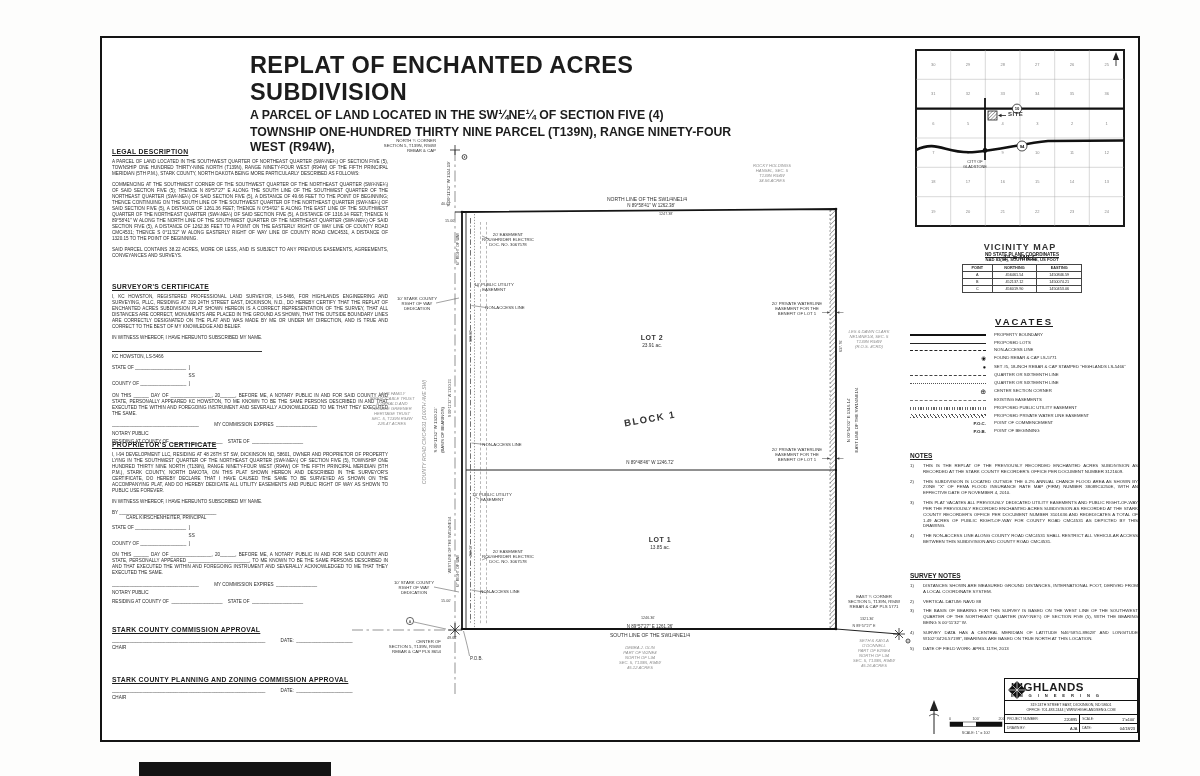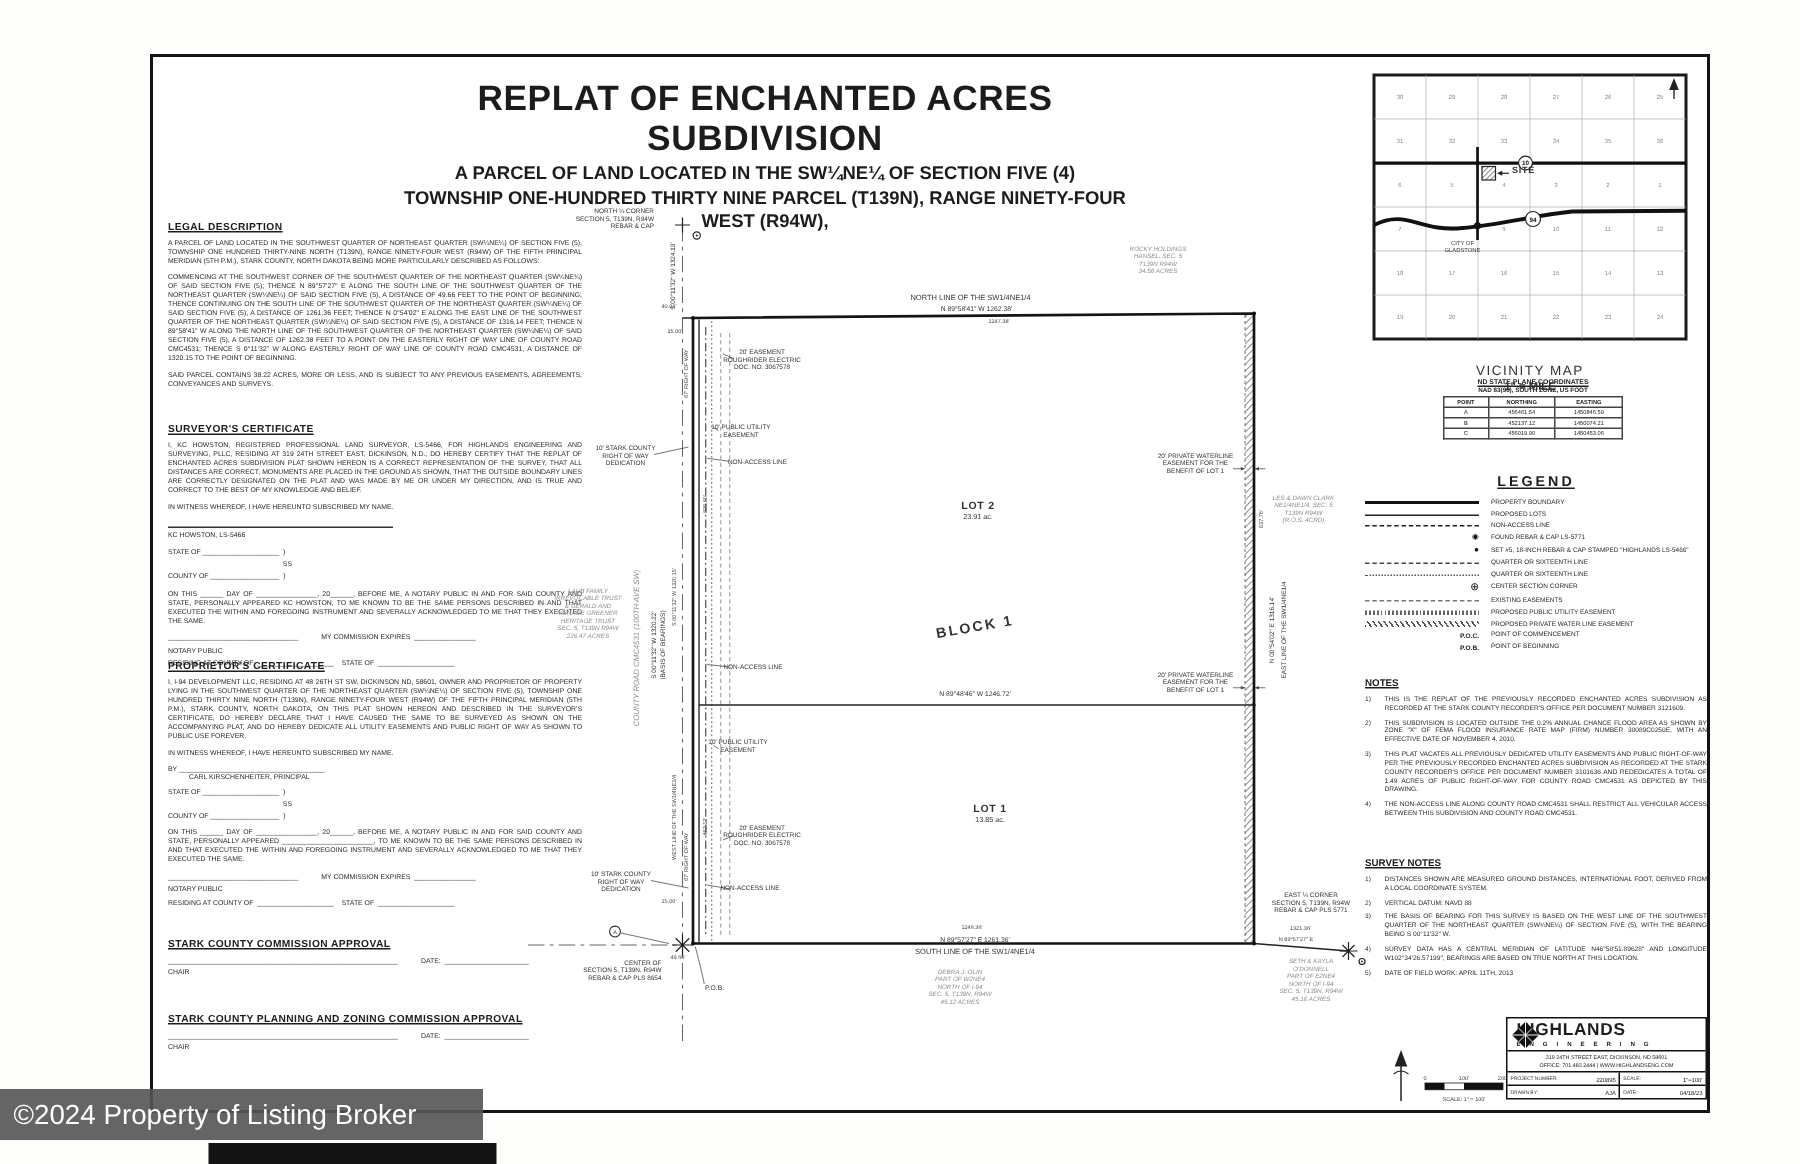--- a/index.html
+++ b/index.html
@@ -1,21 +1,21 @@
 <!DOCTYPE html>
 <html><head>
 <meta charset="utf-8">
 <style>
   html,body{margin:0;padding:0;background:#e8e8e8}
   #page{position:relative;width:1200px;height:776px;background:#fdfdfc;overflow:hidden;
         font-family:"Liberation Sans",sans-serif;color:#1c1c1c}
   #sheet{position:absolute;left:100px;top:36px;width:1036px;height:702px;border:2.5px solid #141414;background:#fff}
 
   
-  #title{position:absolute;left:250px;top:52px;width:520px;text-align:center}
+  #title{position:absolute;left:250px;top:52px;width:520px;text-align:left}
   .t-main{font-size:23.5px;font-weight:bold;letter-spacing:.4px}
   .t-sub{font-size:12.3px;font-weight:bold;line-height:1.22;margin-top:2px}
 
   
   .sec{position:absolute;left:112px;width:276px}
   .h{font-weight:bold;text-decoration:underline;font-size:6.8px;letter-spacing:.3px;margin:0 0 4px 0}
   .p{font-size:4.6px;line-height:1.32;text-align:justify;margin:0 0 4.5px 0;color:#2a2a2a}
   .pre{white-space:pre-wrap;font-size:4.6px;line-height:1.8;color:#2a2a2a;margin:0 0 4px 0}
   .sline{width:150px;border-bottom:.8px solid #333;height:6px;margin:4px 0 1.5px 0}
   .cap{font-size:4.6px;color:#2a2a2a}
@@ -23,21 +23,21 @@
 
   
   .lbl{position:absolute;font-size:4.3px;line-height:1.2;color:#333;white-space:pre-line;text-align:center;z-index:3}
   .cc{transform:translateX(-50%)}
   .rr{transform:translateX(-100%);text-align:right}
   .own{font-style:italic;color:#8f8f8f;font-size:4.2px}
   .f5{font-size:5px}.f45{font-size:4.5px}.f48{font-size:4.8px}.sd{font-size:3.7px;color:#444}
   .lot{font-size:7px;font-weight:bold;letter-spacing:.5px}
   .blk{font-size:9.5px;font-weight:bold;letter-spacing:1.5px;transform:translateX(-50%) rotate(-10deg)}
   .site{font-size:6px;font-weight:bold;letter-spacing:.5px}
-  .vcap1{font-size:9px;font-weight:normal;letter-spacing:1px}
+  .vcap1{font-size:9px;font-weight:bold;letter-spacing:1px}
   .vcap2{font-size:7.5px;font-weight:bold}
 
   
   #coords{position:absolute;left:953px;top:252px;width:138px;text-align:center}
   .c-t1{font-size:4.6px;font-weight:bold;text-decoration:underline}
   .c-t2{font-size:4.2px;font-weight:bold;margin-bottom:2px}
   #coords table{border-collapse:collapse;width:120px;margin:0 auto}
   #coords th,#coords td{border:.6px solid #444;font-size:3.8px;padding:1px 2px;text-align:center}
   #coords th{font-weight:bold}
 
@@ -418,21 +418,21 @@
       <tr>
         <td>C</td>
         <td>456019.90</td>
         <td>1450453.06</td>
       </tr>
     </tbody>
       </table>
   </div>
 
   <div id="legend">
-    <div class="lg-h">LEGEND</div>
+    <div class="lg-h">VACATES</div>
     <div class="lg-row">
         <span class="lg-s s-solid2"></span>
         <span class="lg-label">PROPERTY BOUNDARY</span>
       </div>
     <div class="lg-row">
         <span class="lg-s s-solid1"></span>
         <span class="lg-label">PROPOSED LOTS</span>
       </div>
     <div class="lg-row">
         <span class="lg-s s-dashdot"></span>
@@ -569,17 +569,14 @@
           <span class="tb-l">DRAWN BY:</span>
           <span class="tb-v">AJA</span>
         </div>
       <div class="tb-cell last">
           <span class="tb-l">DATE:</span>
           <span class="tb-v">04/18/23</span>
         </div>
     </div>
   </div>
 
-  <div id="wm">
-    <span>©2024 Property of Listing Broker</span>
-  </div>
   <div id="wm2"></div>
 </div>
 
 </body></html>

